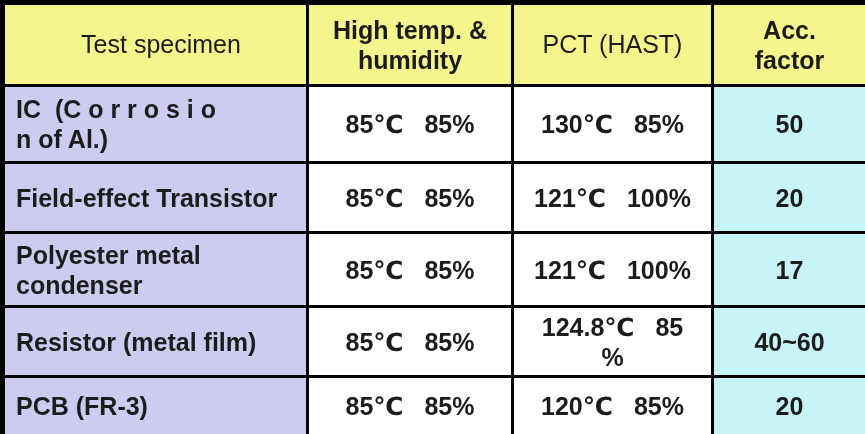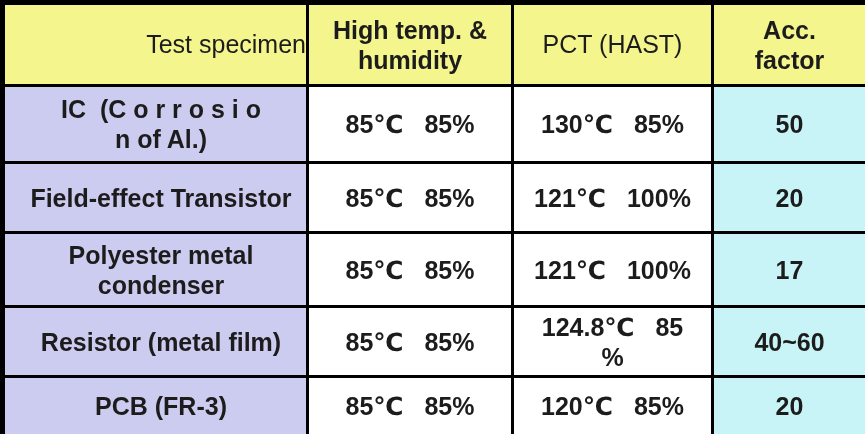--- a/index.html
+++ b/index.html
@@ -29,25 +29,25 @@
     padding: 0;
   }
   thead tr       { height: 83px; }
   tbody tr:nth-child(1) { height: 77px; }
   tbody tr:nth-child(2) { height: 70px; }
   tbody tr:nth-child(3) { height: 74px; }
   tbody tr:nth-child(4) { height: 70px; }
   tbody tr:nth-child(5) { height: 60px; }
 
   th { background: var(--header-bg, #f5f58e); text-align: center; }
-  th.col-specimen { text-align: right; padding-left: 11px; }
+  th.col-specimen { text-align: center; padding-left: 11px; }
 
   td.cell-specimen {
     background: var(--specimen-bg, #ccccf0);
-    text-align: center;
+    text-align: left;
     padding-left: 11px;
   }
   td.cell-data { background: var(--data-bg, #ffffff); text-align: center; }
   td.cell-acc  { background: var(--acc-bg, #c8f4f8);  text-align: center; }
 
   .line {
     display: block;
     white-space: pre;
     line-height: 30px;
     font-weight: bold;

